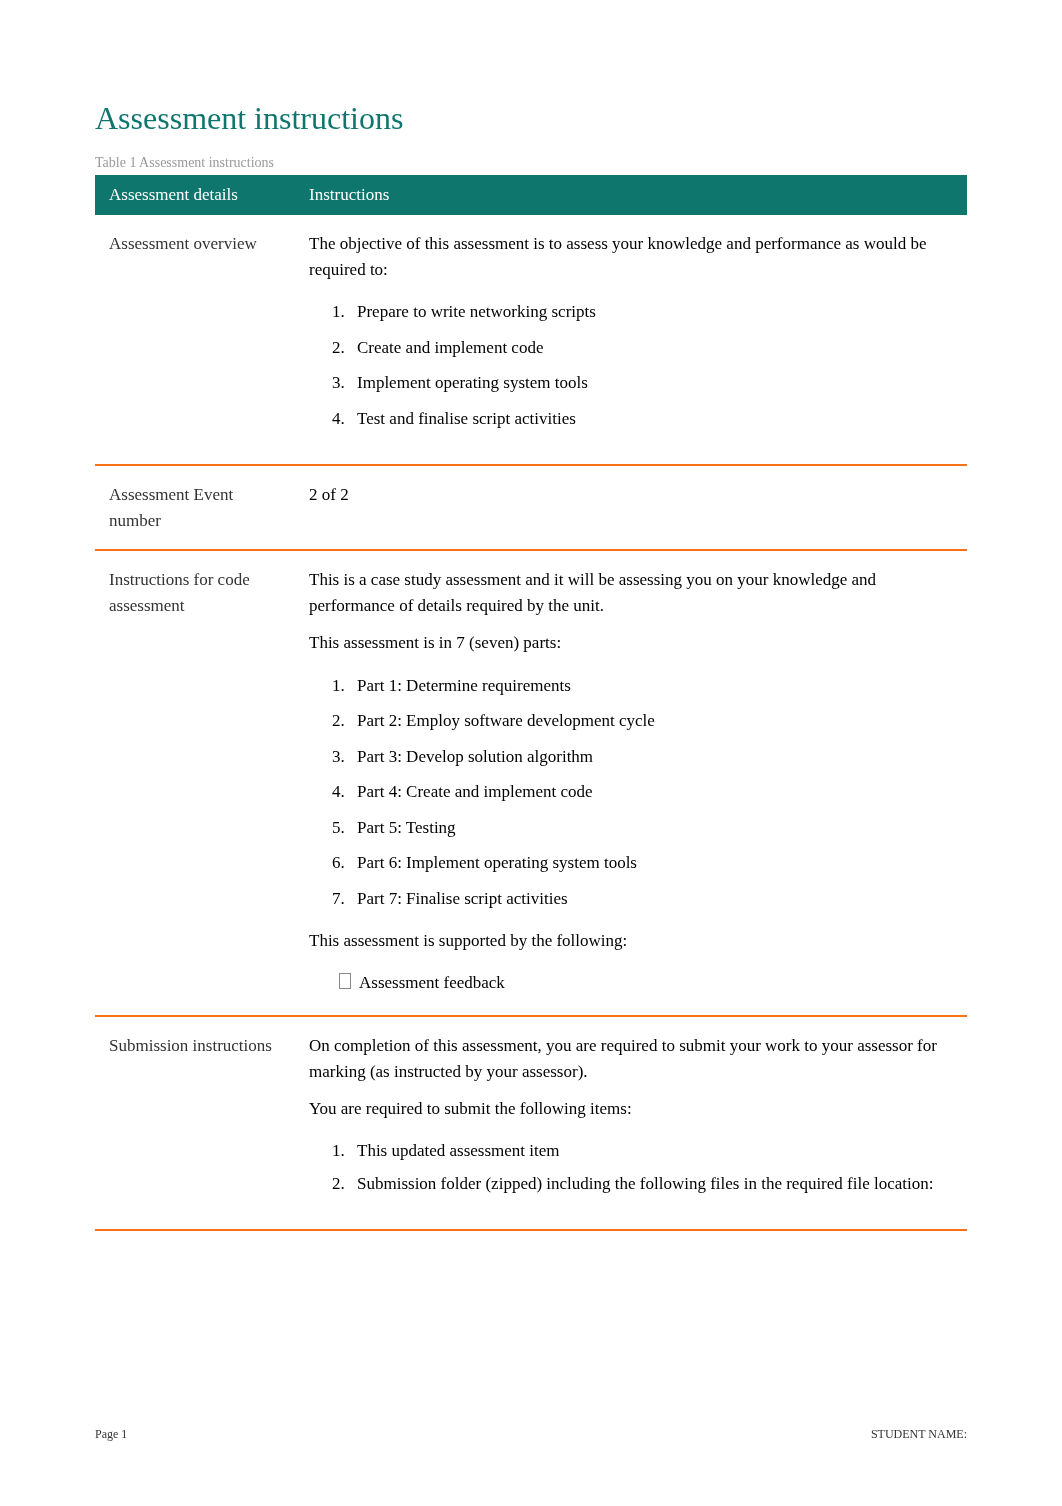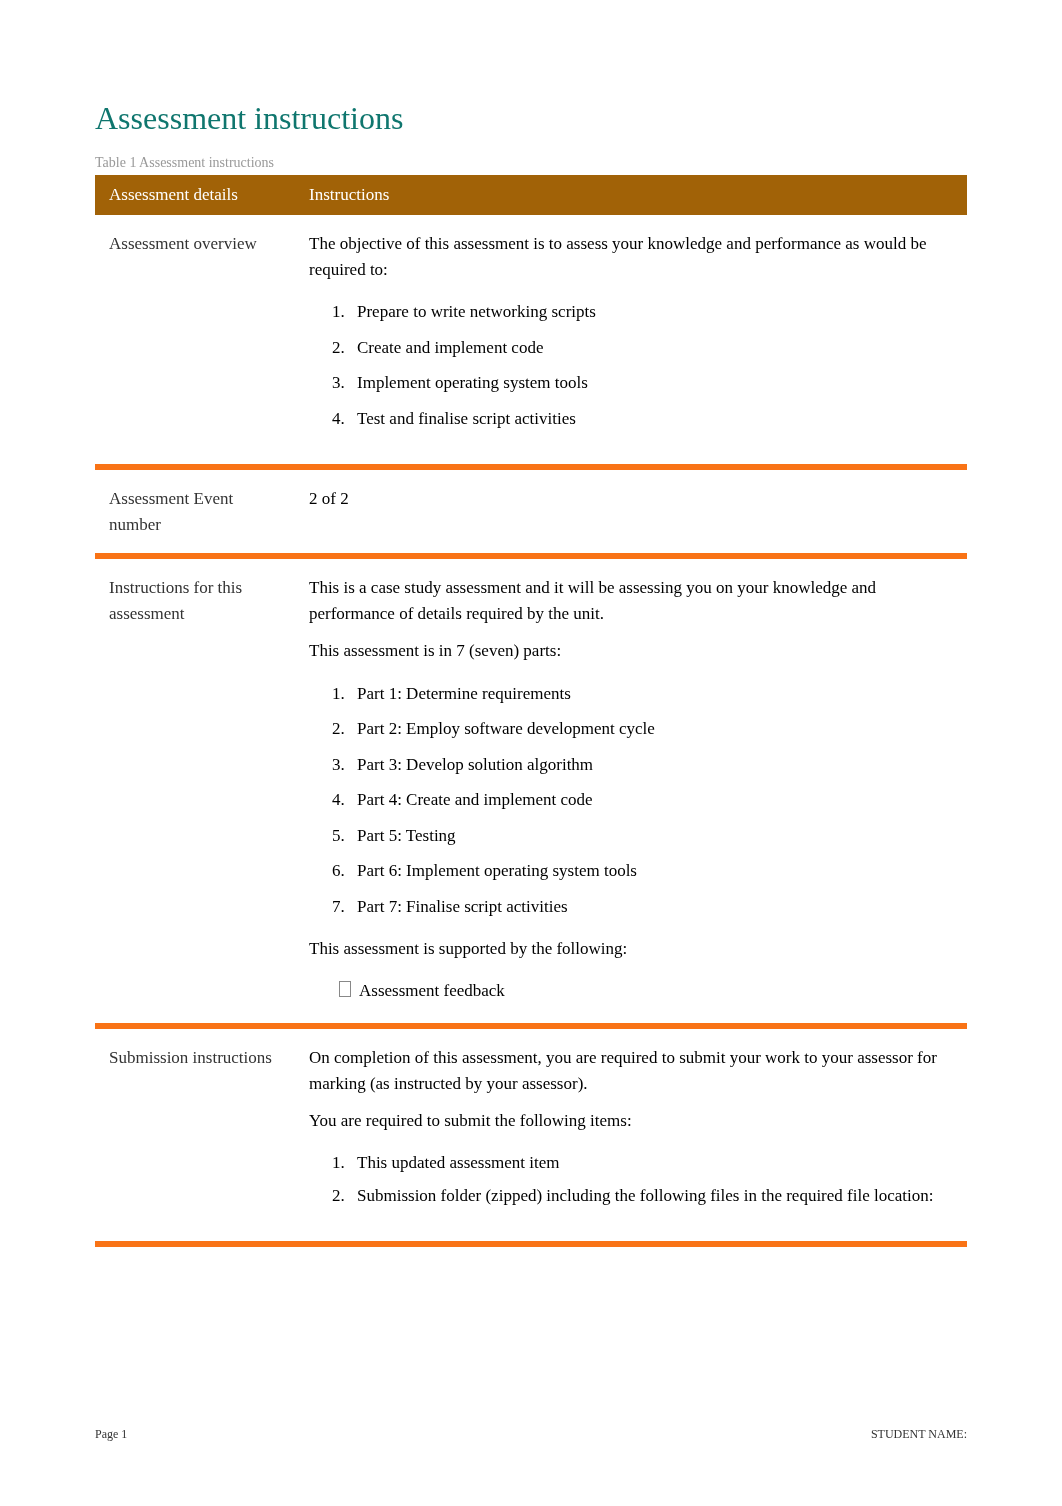--- a/index.html
+++ b/index.html
@@ -25,34 +25,34 @@
     .table-caption {
       font-size: 14px;
       color: #999;
       margin-bottom: 4px;
     }
     table {
       width: 100%;
       border-collapse: collapse;
     }
     thead tr {
-      background: #a16207;
+      background: #0f766e;
       color: #fff;
     }
     thead th {
       text-align: left;
       padding: 10px 14px;
       font-weight: normal;
       font-size: 17px;
     }
     thead th:first-child {
       width: 200px;
     }
     tbody tr {
-      border-bottom: 6px solid #f97316;
+      border-bottom: 2px solid #f97316;
     }
     tbody td {
       padding: 16px 14px;
       vertical-align: top;
       font-size: 17px;
       line-height: 1.5;
       color: #000000;
     }
     tbody td:first-child {
       width: 200px;
@@ -135,21 +135,21 @@
     </tr>
 
     <tr>
       <td class="cell-label">Assessment Event number</td>
       <td class="instr-content">
         <p>2 of 2</p>
       </td>
     </tr>
 
     <tr>
-      <td class="cell-label">Instructions for this assessment</td>
+      <td class="cell-label">Instructions for code assessment</td>
       <td class="instr-content">
         <p>This is a case study assessment and it will be assessing you on your knowledge and performance of details required by the unit.</p>
         <p>This assessment is in 7 (seven) parts:</p>
         <ol>
           <li>Part 1: Determine requirements</li>
           <li>Part 2: Employ software development cycle</li>
           <li>Part 3: Develop solution algorithm</li>
           <li>Part 4: Create and implement code</li>
           <li>Part 5: Testing</li>
           <li>Part 6: Implement operating system tools</li>

